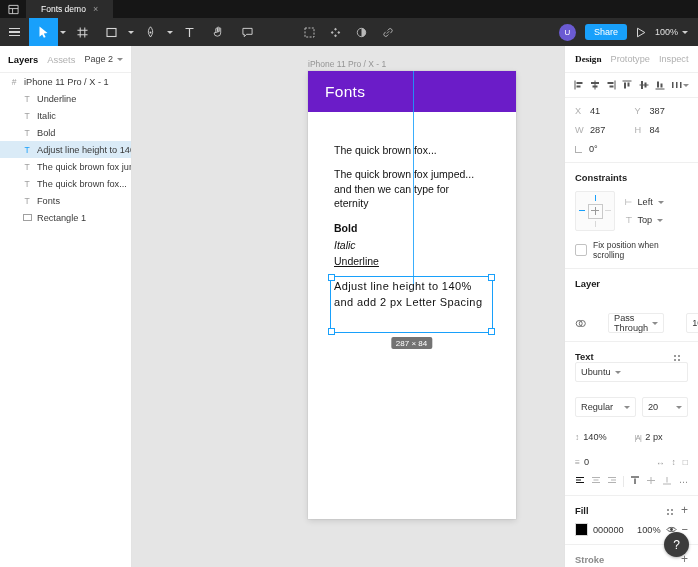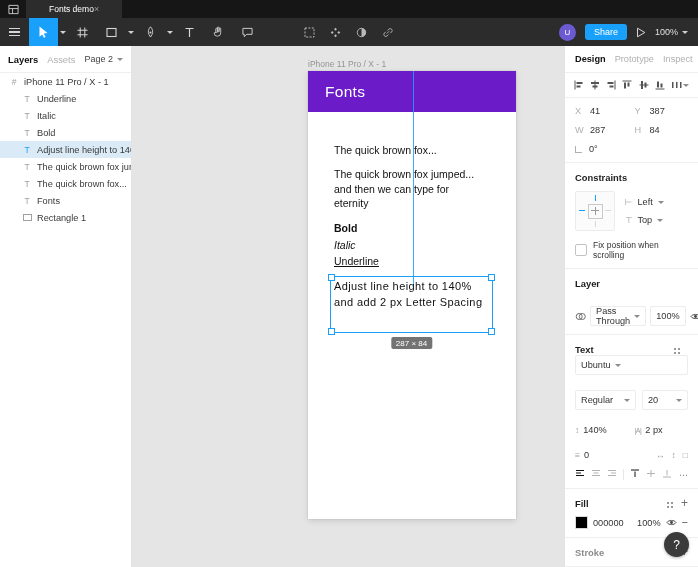--- a/index.html
+++ b/index.html
@@ -2,21 +2,21 @@
 <html><head>
 <meta charset="utf-8">
 <style>
   html,body{margin:0;padding:0;}
   body{font-family:"Liberation Sans","DejaVu Sans",sans-serif;background:#fff;}
   .app{position:relative;width:698px;height:567px;overflow:hidden;background:#e5e5e5;font-size:10px;color:#333;}
 
   
   .tabbar{position:absolute;top:0;left:0;right:0;height:18px;background:#161616;display:flex;align-items:stretch;z-index:6;}
   .logo-box{width:26px;display:flex;align-items:center;justify-content:center;}
-  .file-tab{display:flex;align-items:center;background:#2c2c2c;padding:0 23px;font-size:8.5px;color:#fff;}
+  .file-tab{display:flex;align-items:center;gap:7px;background:#2c2c2c;padding:0 15px;font-size:8.5px;color:#fff;}
   .tab-close{color:#9a9a9a;font-size:9px;}
 
   
   .toolbar{position:absolute;top:18px;left:0;right:0;height:28px;background:#2c2c2c;display:flex;align-items:center;z-index:6;}
   .tool{width:29px;height:28px;display:flex;align-items:center;justify-content:center;flex:none;}
   .tool.active{background:#18a0fb;}
   .tool-chev{width:10px;height:28px;display:flex;align-items:center;justify-content:center;flex:none;}
   .chev{width:0;height:0;border-left:3px solid transparent;border-right:3px solid transparent;border-top:3px solid #8c8c8c;display:inline-block;}
   .chev.light{border-top-color:#cfcfcf;}
   .burger i{display:block;width:11px;height:1.3px;background:#d6d6d6;margin:2.2px 0;}
@@ -57,21 +57,21 @@
   .selection{position:absolute;left:22px;top:205px;width:161px;height:55px;border:1px solid #18a0fb;}
   .sel-text{padding:2px 0 0 3px;font-size:11px;line-height:1.42;letter-spacing:.4px;color:#111;}
   .handle{position:absolute;width:5px;height:5px;background:#fff;border:1px solid #18a0fb;}
   .h-tl{left:-3px;top:-3px;}.h-tr{right:-3px;top:-3px;}.h-bl{left:-3px;bottom:-3px;}.h-br{right:-3px;bottom:-3px;}
   .size-badge{position:absolute;left:50%;bottom:-17px;transform:translateX(-50%);background:#737373;color:#fff;font-size:8px;padding:1.5px 5px;border-radius:2px;white-space:nowrap;}
 
   
   .right-panel{position:absolute;top:46px;bottom:0;right:0;width:133px;background:#fff;border-left:1px solid #e3e3e3;z-index:4;overflow:hidden;}
   .rp-tabs{height:26px;display:flex;align-items:center;gap:9px;padding:0 10px;border-bottom:1px solid #efefef;font-size:9.2px;}
   .rp-tab{color:#b0b0b0;}
-  .rp-tab.active{color:#111;font-weight:700;}
+  .rp-tab.active{color:#111;font-weight:700;font-family:Liberation Serif, serif;}
   .rp-align{height:24px;display:flex;align-items:center;justify-content:space-between;padding:0 9px;border-bottom:1px solid #efefef;}
   .al-icon{display:flex;align-items:center;}
   .rp-section{border-bottom:1px solid #efefef;padding:8px 10px;}
   .rp-header{display:flex;align-items:flex-end;font-size:9.4px;font-weight:700;color:#1d1d1d;min-height:12px;}
   .rp-header.gray span:first-child{color:#8b8b8b;}
   .spacer{flex:1;}
   .plus{color:#6f6f6f;font-size:12px;line-height:1;font-weight:400;}
   .dots{display:flex;align-items:center;margin-right:7px;}
   .pos-grid{display:grid;grid-template-columns:1fr 1fr;row-gap:9px;column-gap:6px;font-size:9.2px;}
   .pos-cell{display:flex;gap:7px;align-items:center;}
@@ -87,21 +87,21 @@
   .cw-left{left:3px;top:18px;width:6px;height:1px;}
   .cw-top{top:3px;left:18.5px;width:1px;height:6px;}
   .cw-right{right:3px;top:18px;width:6px;height:1px;background:#d8d8d8;}
   .cw-bottom{bottom:3px;left:18.5px;width:1px;height:6px;background:#d8d8d8;}
   .con-drops{display:flex;flex-direction:column;gap:8px;font-size:9.2px;flex:1;}
   .con-drop{display:flex;align-items:center;gap:5px;color:#333;}
   .mini-icon{color:#9a9a9a;font-size:8.5px;font-style:normal;}
   .mini-icon.small{font-size:7px;letter-spacing:-.5px;}
   .fix-row{display:flex;align-items:center;gap:6px;margin-top:9px;font-size:8.5px;color:#333;}
   .checkbox{width:10px;height:10px;border:1px solid #c2c2c2;border-radius:2px;background:#fff;flex:none;}
-  .ctl-row{display:flex;align-items:center;gap:4px;margin-top:17px;}
+  .ctl-row{display:flex;align-items:center;gap:22px;margin-top:24px;}
   .fld{display:flex;align-items:center;gap:4px;border:1px solid #ececec;border-radius:2px;height:18px;padding:0 5px;font-size:9.2px;color:#333;}
   .fld.grow{flex:1;justify-content:space-between;}
   .fld.full{justify-content:flex-start;}
   .fld.w36{width:34px;justify-content:space-between;}
   .row2{display:flex;align-items:center;gap:6px;margin-top:15px;}
   .mini{display:flex;align-items:center;gap:4px;font-size:9.2px;flex:1;}
   .resize-group{display:flex;align-items:center;gap:7px;flex:1;justify-content:flex-end;color:#8a8a8a;}
   .align-row2{display:flex;align-items:center;gap:6px;margin-top:9px;}
   .vdiv{width:1px;height:11px;background:#e8e8e8;}
   .more{color:#8a8a8a;font-size:9px;margin-left:auto;}

